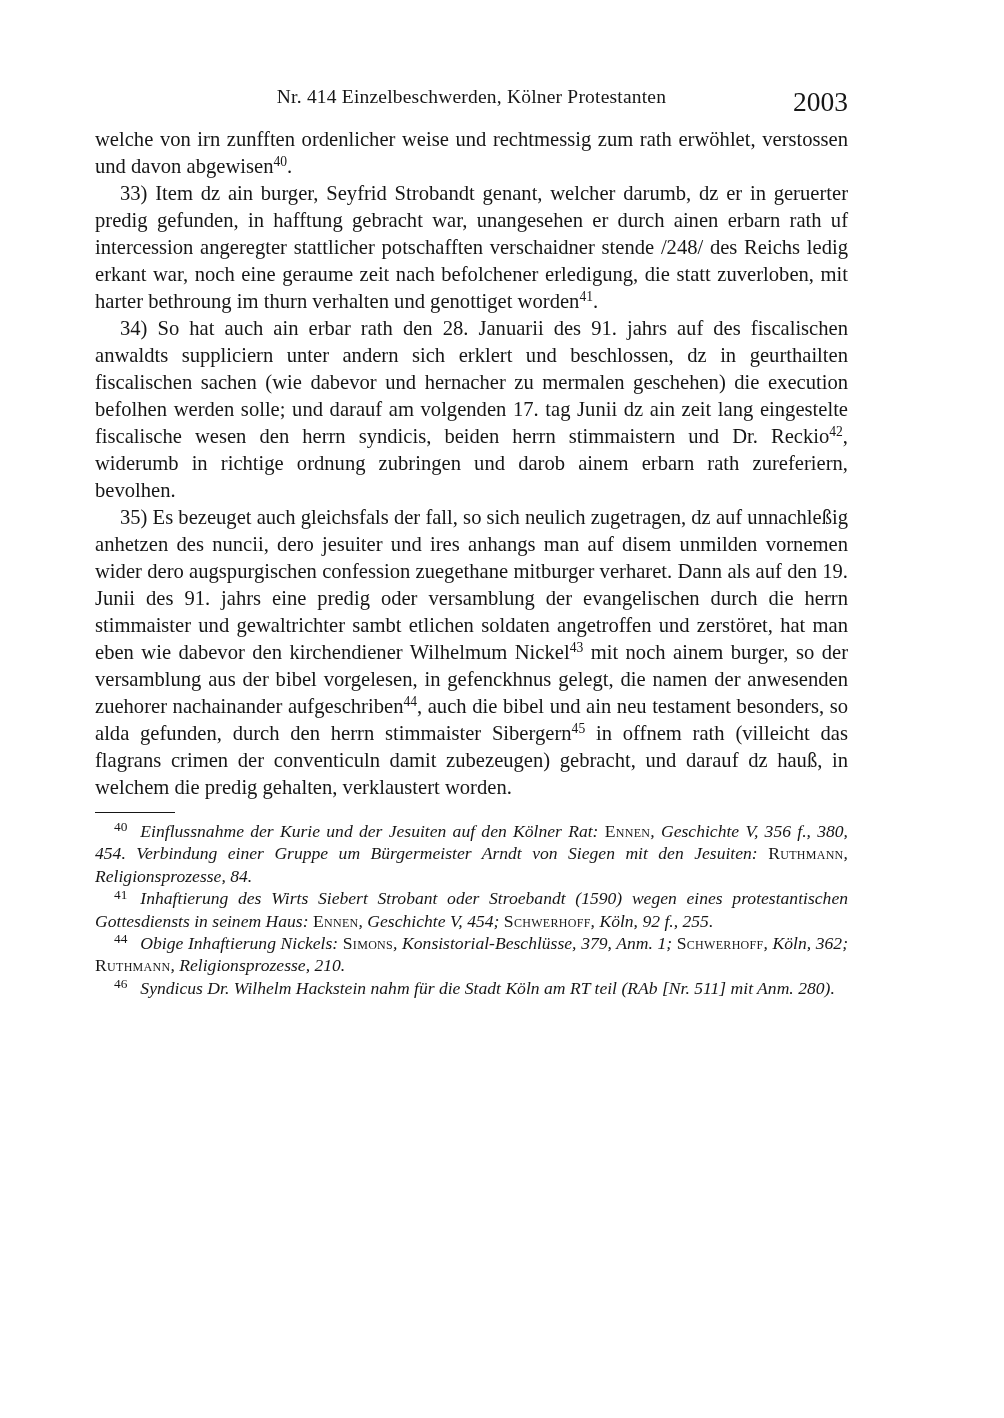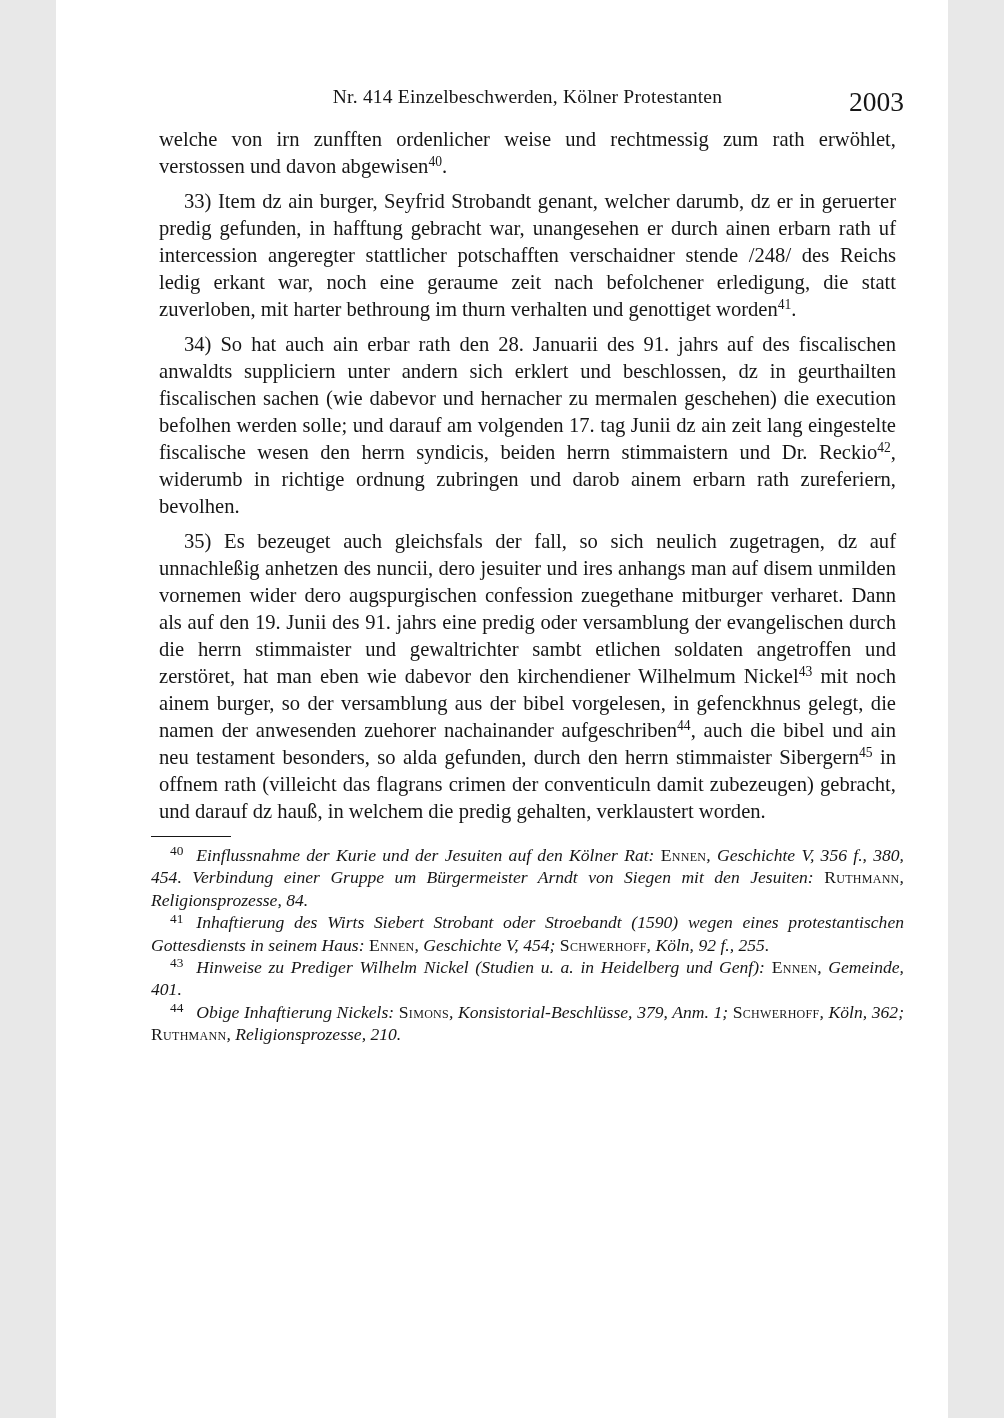--- a/index.html
+++ b/index.html
@@ -2,21 +2,21 @@
 <html lang="de"><head>
 <meta charset="utf-8">
 <style>
   html, body {
     margin: 0;
     padding: 0;
     background: #e8e8e8;
   }
   .page {
     position: relative;
-    width: 892px;
+    width: 1004px;
     height: 1418px;
     margin: 0 auto;
     background: #ffffff;
     color: #161616;
     font-family: "Liberation Serif", serif;
     overflow: hidden;
   }
   .content {
     position: absolute;
     left: 95px;
@@ -45,21 +45,21 @@
   }
   
   .body-text {
     margin-top: 8px;
     font-size: 20.6px;
     line-height: 27px;
     text-align: justify;
     hyphens: none;
   }
   .body-text p.para {
-    margin: 8px;
+    margin: 0;
   }
   .body-text p.para.indent {
     text-indent: 25px;
   }
   sup.fn-ref {
     font-size: 66%;
     line-height: 0;
     vertical-align: baseline;
     position: relative;
     top: -0.48em;
@@ -113,18 +113,18 @@
         <p class="para indent"><span>33) Item dz ain burger, Seyfrid Strobandt genant, welcher darumb, dz er in geruerter predig gefunden, in hafftung gebracht war, unangesehen er durch ainen erbarn rath uf intercession angeregter stattlicher potschafften verschaidner stende /248/ des Reichs ledig erkant war, noch eine geraume zeit nach befolchener erledigung, die statt zuverloben, mit harter bethroung im thurn verhalten und genottiget worden</span><sup class="fn-ref">41</sup><span>.</span></p>
         <p class="para indent"><span>34) So hat auch ain erbar rath den 28. Januarii des 91. jahrs auf des fiscalischen anwaldts suppliciern unter andern sich erklert und beschlossen, dz in geurthailten fiscalischen sachen (wie dabevor und hernacher zu mermalen geschehen) die execution befolhen werden solle; und darauf am volgenden 17. tag Junii dz ain zeit lang eingestelte fiscalische wesen den herrn syndicis, beiden herrn stimmaistern und Dr. Reckio</span><sup class="fn-ref">42</sup><span>, widerumb in richtige ordnung zubringen und darob ainem erbarn rath zureferiern, bevolhen.</span></p>
         <p class="para indent"><span>35) Es bezeuget auch gleichsfals der fall, so sich neulich zugetragen, dz auf unnachleßig anhetzen des nuncii, dero jesuiter und ires anhangs man auf disem unmilden vornemen wider dero augspurgischen confession zuegethane mitburger verharet. Dann als auf den 19. Junii des 91. jahrs eine predig oder versamblung der evangelischen durch die herrn stimmaister und gewaltrichter sambt etlichen soldaten angetroffen und zerstöret, hat man eben wie dabevor den kirchendiener Wilhelmum Nickel</span><sup class="fn-ref">43</sup><span> mit noch ainem burger, so der versamblung aus der bibel vorgelesen, in gefenckhnus gelegt, die namen der anwesenden zuehorer nachainander aufgeschriben</span><sup class="fn-ref">44</sup><span>, auch die bibel und ain neu testament besonders, so alda gefunden, durch den herrn stimmaister Sibergern</span><sup class="fn-ref">45</sup><span> in offnem rath (villeicht das flagrans crimen der conventiculn damit zubezeugen) gebracht, und darauf dz hauß, in welchem die predig gehalten, verklaustert worden.</span></p>
       </div>
 
     <hr class="footnote-rule">
 
     <div class="footnotes-list">
         <p class="footnote"><sup class="fn-num">40</sup><span>Einflussnahme der Kurie und der Jesuiten auf den Kölner Rat: </span><span class="smallcaps">Ennen</span><span>, Geschichte V, 356 f., 380, 454. Verbindung einer Gruppe um Bürgermeister Arndt von Siegen mit den Jesuiten: </span><span class="smallcaps">Ruthmann</span><span>, Religionsprozesse, 84.</span></p>
         <p class="footnote"><sup class="fn-num">41</sup><span>Inhaftierung des Wirts Siebert Strobant oder Stroebandt (1590) wegen eines protestantischen Gottesdiensts in seinem Haus: </span><span class="smallcaps">Ennen</span><span>, Geschichte V, 454; </span><span class="smallcaps">Schwerhoff</span><span>, Köln, 92 f., 255.</span></p>
-        <p class="footnote"><sup class="fn-num">43</sup><span>Hinweise zu Prediger Wilhelm Nickel (Studien u. a. in Heidelberg und Genf): </span><span class="smallcaps">Ennen</span><span>, Gemeinde, 401.</span></p>
         <p class="footnote"><sup class="fn-num">44</sup><span>Obige Inhaftierung Nickels: </span><span class="smallcaps">Simons</span><span>, Konsistorial-Beschlüsse, 379, Anm. 1; </span><span class="smallcaps">Schwerhoff</span><span>, Köln, 362; </span><span class="smallcaps">Ruthmann</span><span>, Religionsprozesse, 210.</span></p>
+        <p class="footnote"><sup class="fn-num">46</sup><span>Syndicus Dr. Wilhelm Hackstein nahm für die Stadt Köln am RT teil (RAb [Nr. 511] mit Anm. 280).</span></p>
       </div>
 
   </div>
 </div>
 
 </body></html>

